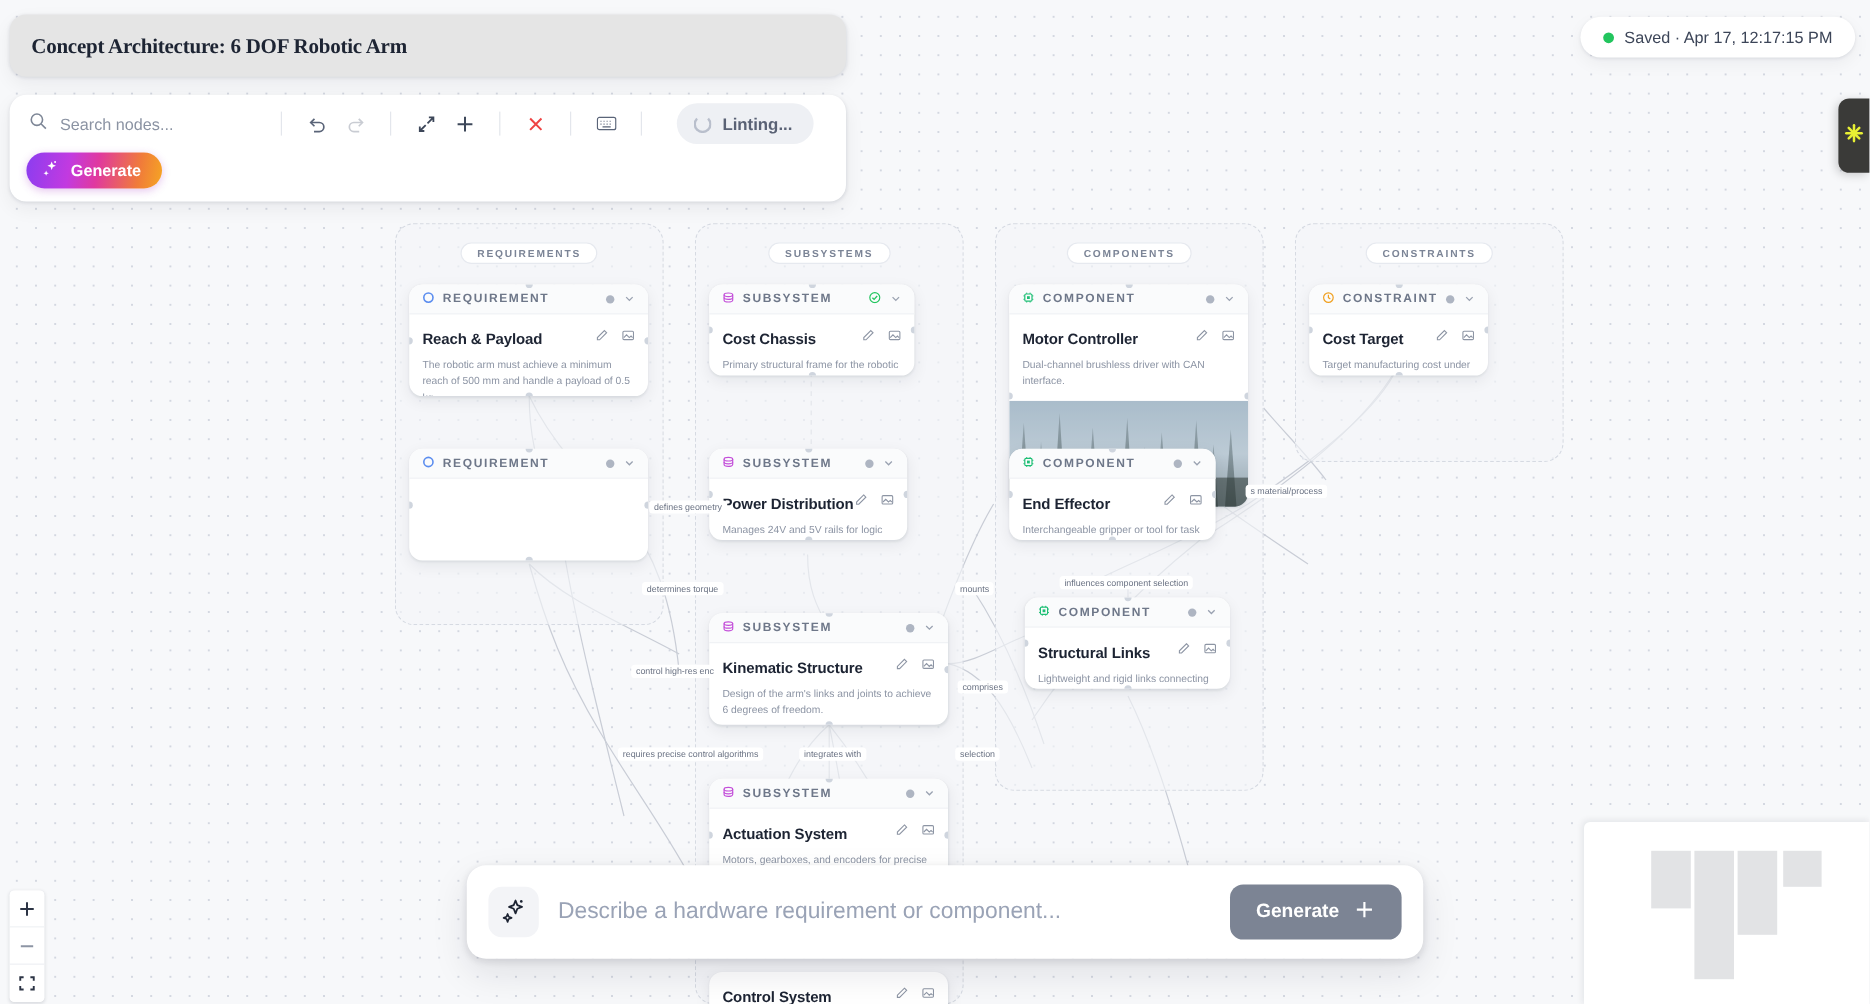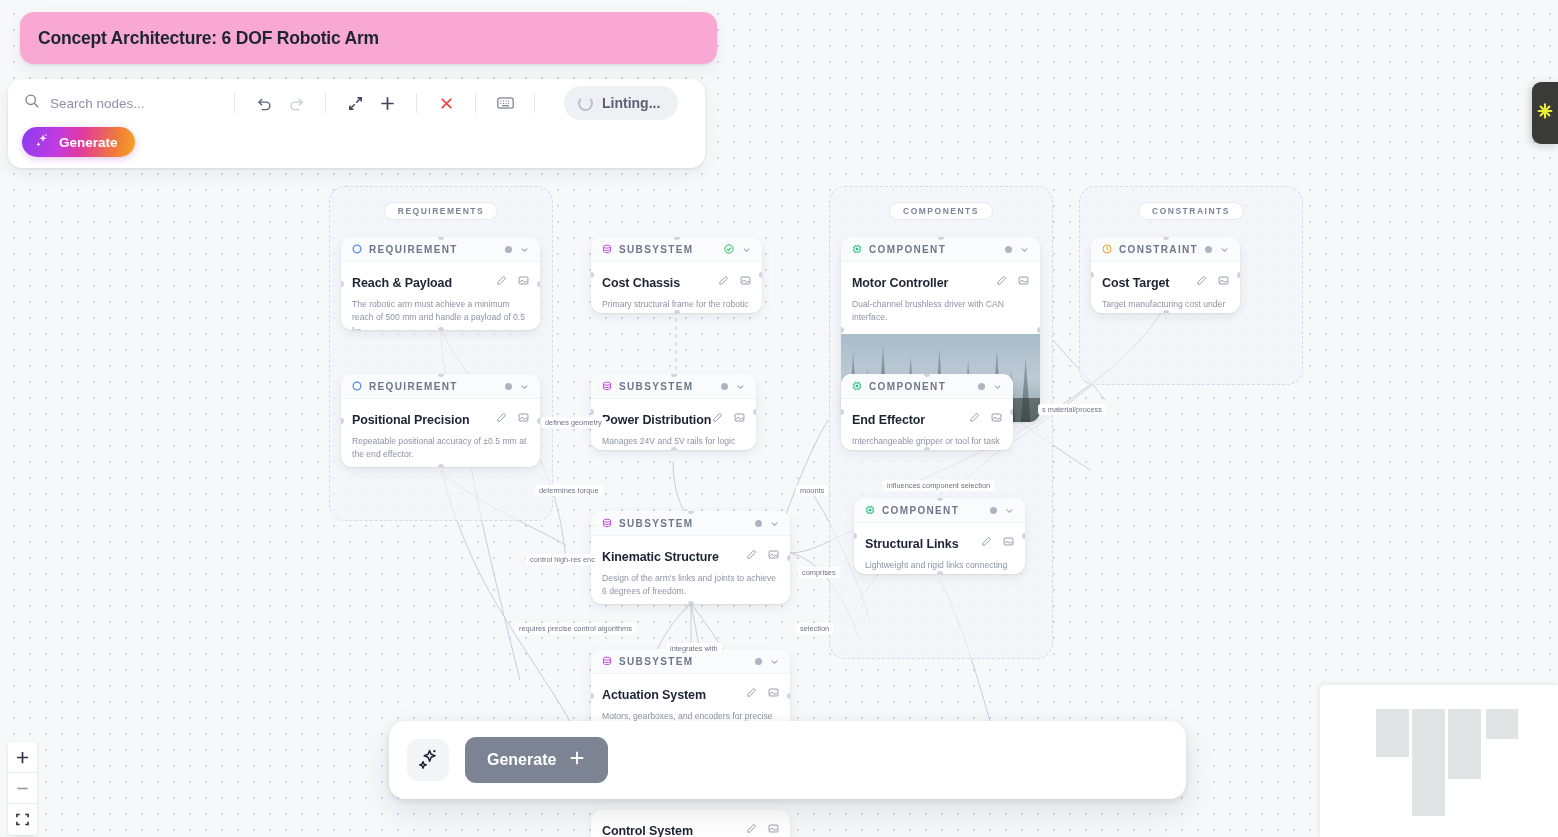--- a/index.html
+++ b/index.html
@@ -15,24 +15,24 @@
   .canvas {
     position: absolute; inset: 0;
     background-color: #f7f8fa;
     background-image: radial-gradient(#d3d7e0 1px, transparent 1px);
     background-size: 16px 16px;
     background-position: 6px 6px;
   }
 
   
   .title-card {
-    position: absolute; left: 20px; top: 12px; width: 697px; height: 52px;
-    background: #f9a8d4; border-radius: 14px;
+    position: absolute; left: 8px; top: 12px; width: 697px; height: 52px;
+    background: #e5e5e5; border-radius: 14px;
     box-shadow: 0 1px 3px rgba(16,24,40,.09), 0 6px 16px rgba(16,24,40,.06);
-    display: flex; align-items: center; padding: 0 18px;
+    display: flex; align-items: center; padding: 0 18px; font-family: Liberation Serif, serif;
   }
   .title-card .t {
     font-size: 17.5px; font-weight: 700; color: #1d2433; letter-spacing: -.2px;
   }
 
   
   .toolbar-card {
     position: absolute; left: 8px; top: 79px; width: 697px; height: 89px;
     background: #fff; border-radius: 14px;
     box-shadow: 0 1px 3px rgba(16,24,40,.09), 0 6px 16px rgba(16,24,40,.06);
@@ -215,20 +215,23 @@
       <path d="M828,420 C810,450 790,500 770,560"></path>
       <path d="M1053,340 C1070,360 1090,380 1105,400"></path>
       <path d="M940,580 C960,620 980,680 1000,760"></path>
       <path d="M810,490 C830,520 850,560 870,620"></path>
     </g>
   </svg>
 
   <div class="group" style="left:329px;top:186px;width:224px;height:335px;">
     <span class="group-label">REQUIREMENTS</span>
   </div>
+  <div class="group" style="left:579px;top:186px;width:224px;height:651px;">
+    <span class="group-label">SUBSYSTEMS</span>
+  </div>
   <div class="group" style="left:829px;top:186px;width:224px;height:473px;">
     <span class="group-label">COMPONENTS</span>
   </div>
   <div class="group" style="left:1079px;top:186px;width:224px;height:199px;">
     <span class="group-label">CONSTRAINTS</span>
   </div>
 
   <div class="node" style="left:341px;top:237px;width:199px;height:93px;">
     <div class="node-head">
       <span>
@@ -276,35 +279,20 @@
       </span>
       <span class="node-kind">REQUIREMENT</span>
       <span class="head-right">
         <span class="status-dot"></span>
         <span>
           <svg width="9" height="9" viewBox="0 0 10 10">
               <path d="M2 4l3 3 3-3" fill="none" stroke="#9aa2b1" stroke-width="1.2"></path>
             </svg>
         </span>
       </span>
-    </div>
-    <div class="node-body">
-      <div class="node-title-row">
-        <span class="node-title">Positional Precision</span>
-        <span class="node-actions">
-          <span><svg width="11" height="11" viewBox="0 0 12 12">
-                <path d="M8.4 1.6l2 2L4 10H2V8z" fill="none" stroke="#8d95a4" stroke-width="1"></path>
-              </svg></span>
-          <span><svg width="11" height="11" viewBox="0 0 12 12">
-                <rect x="1.2" y="2.2" width="9.6" height="7.6" rx="1" fill="none" stroke="#8d95a4" stroke-width="1"></rect>
-                <path d="M2 8l2.5-2.5L7 8l1.6-1.4L10 8" fill="none" stroke="#8d95a4" stroke-width="1"></path>
-              </svg></span>
-        </span>
-      </div>
-      <div class="node-desc">Repeatable positional accuracy of ±0.5 mm at the end effector.</div>
     </div>
     <span class="port l"></span>
     <span class="port r"></span>
     <span class="port t"></span>
     <span class="port b"></span>
   </div>
 
   <div class="node" style="left:591px;top:237px;width:171px;height:76px;">
     <div class="node-head">
       <span>
@@ -674,21 +662,21 @@
     <span class="port l"></span>
     <span class="port r"></span>
     <span class="port t"></span>
     <span class="port b"></span>
   </div>
 
   <span class="edge-label" style="left:541px;top:417px;">defines geometry</span>
   <span class="edge-label" style="left:535px;top:485px;">determines torque</span>
   <span class="edge-label" style="left:526px;top:554px;">control high-res enc</span>
   <span class="edge-label" style="left:515px;top:623px;">requires precise control algorithms</span>
-  <span class="edge-label" style="left:666px;top:623px;margin-top:20px;">integrates with</span>
+  <span class="edge-label" style="left:666px;top:623px;">integrates with</span>
   <span class="edge-label" style="left:796px;top:485px;">mounts</span>
   <span class="edge-label" style="left:798px;top:567px;">comprises</span>
   <span class="edge-label" style="left:796px;top:623px;">selection</span>
   <span class="edge-label" style="left:883px;top:480px;">influences component selection</span>
   <span class="edge-label" style="left:1038px;top:404px;">s material/process</span>
 
   <div class="title-card">
     <span class="t">Concept Architecture: 6 DOF Robotic Arm</span>
   </div>
 
@@ -751,20 +739,24 @@
         <svg width="16" height="16" viewBox="0 0 18 18">
             <path d="M10.2 1.8l1.1 2.9 2.9 1.1-2.9 1.1-1.1 2.9-1.1-2.9L6.2 5.8l2.9-1.1z" fill="#fff"></path>
             <path d="M5 10.2l.7 1.8 1.8.7-1.8.7-.7 1.8-.7-1.8-1.8-.7 1.8-.7z" fill="#fff"></path>
             <circle cx="13.4" cy="2.2" r=".9" fill="#fff"></circle>
           </svg>
       </span>
       <span>Generate</span>
     </button>
   </div>
 
+  <div class="saved-badge">
+    <span class="dot-green"></span>
+    <span>Saved · Apr 17, 12:17:15 PM</span>
+  </div>
 
   <div class="side-tab">
     <span>
       <svg width="20" height="20" viewBox="0 0 20 20">
         <g stroke="#e8f034" stroke-width="2.1" stroke-linecap="round">
           <path d="M10 3.4v6"></path>
             <path d="M10 10.6v6"></path>
             <path d="M3.6 10h6"></path>
             <path d="M10.4 10h6"></path>
           <path d="M5.6 5.6l3.1 3.1"></path>
@@ -777,20 +769,21 @@
   </div>
 
   <div class="prompt-bar">
     <span class="prompt-icon">
       <svg width="24" height="24" viewBox="0 0 24 24">
           <path d="M13.6 2.4l1.5 3.9 3.9 1.5-3.9 1.5-1.5 3.9-1.5-3.9-3.9-1.5 3.9-1.5z" fill="none" stroke="#1d2433" stroke-width="1.5" stroke-linejoin="round"></path>
           <path d="M7 13.6l.9 2.4 2.4.9-2.4.9-.9 2.4-.9-2.4-2.4-.9 2.4-.9z" fill="none" stroke="#1d2433" stroke-width="1.4" stroke-linejoin="round"></path>
           <circle cx="18.4" cy="3.2" r="1.1" fill="#1d2433"></circle>
         </svg>
     </span>
+    <input class="prompt-input" value="" placeholder="Describe a hardware requirement or component..." style="">
     <button class="prompt-gen">
       <span>Generate</span>
       <span>
         <svg width="18" height="18" viewBox="0 0 20 20">
             <path d="M10 3v14M3 10h14" stroke="#fff" stroke-width="2" fill="none"></path>
           </svg>
       </span>
     </button>
   </div>
 

